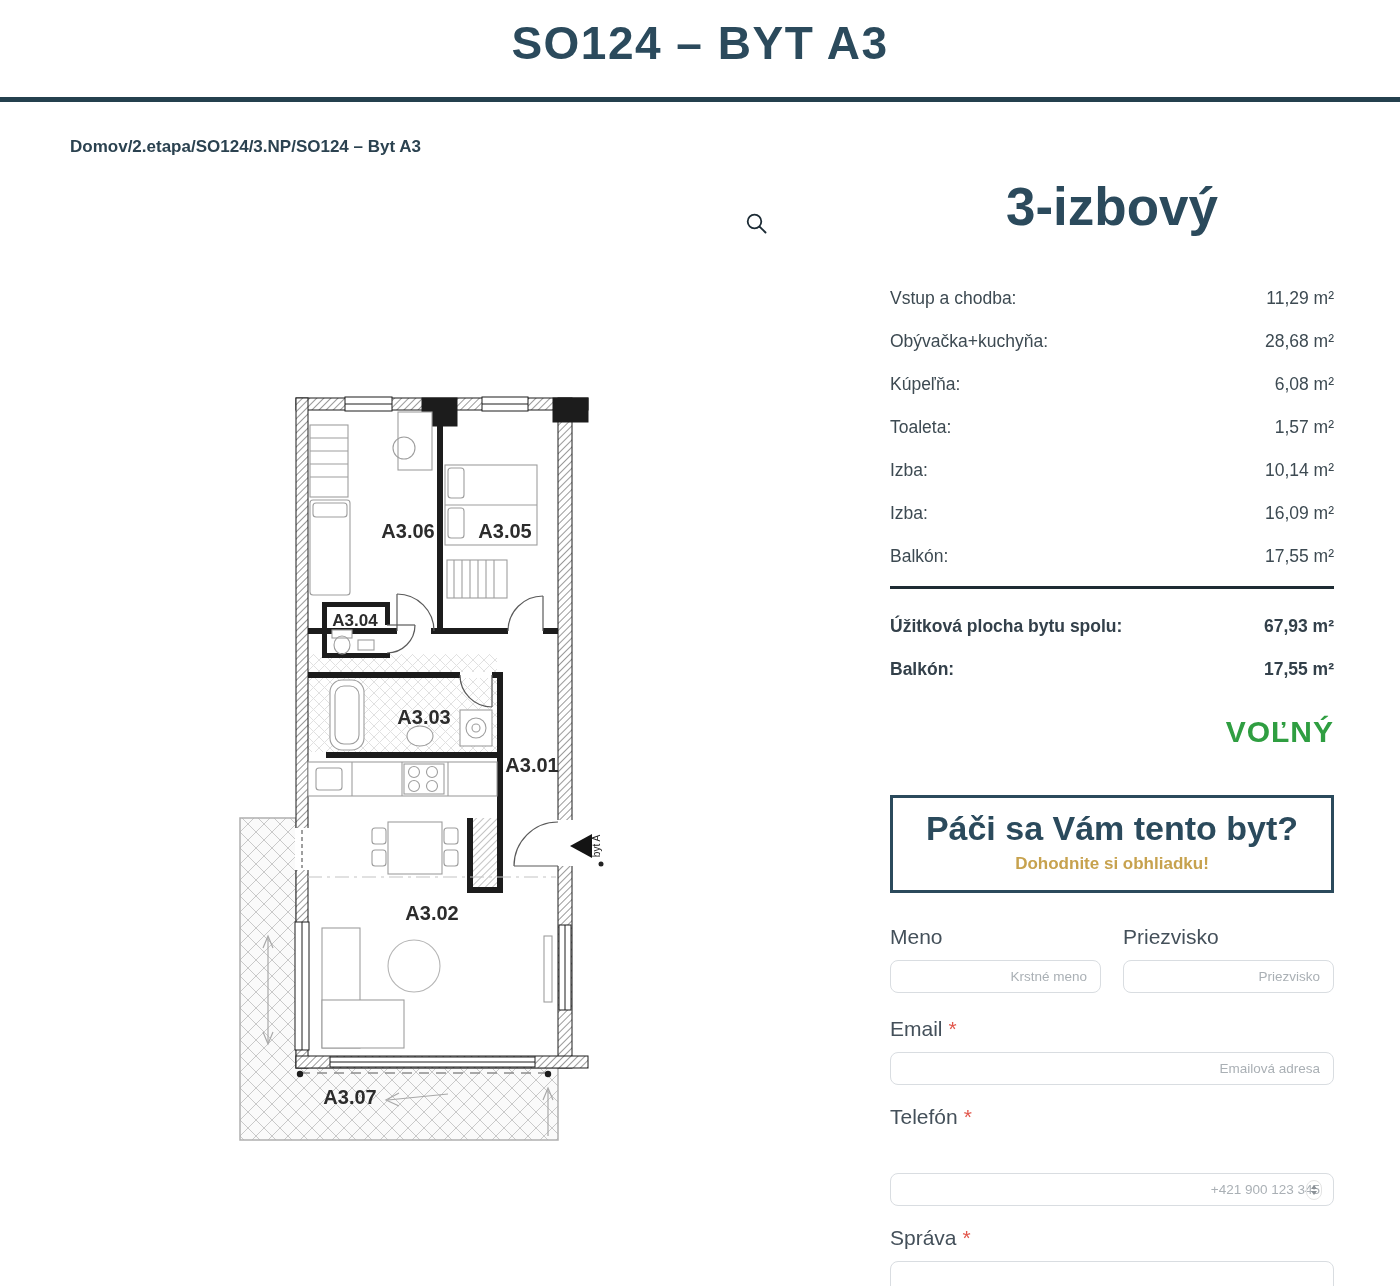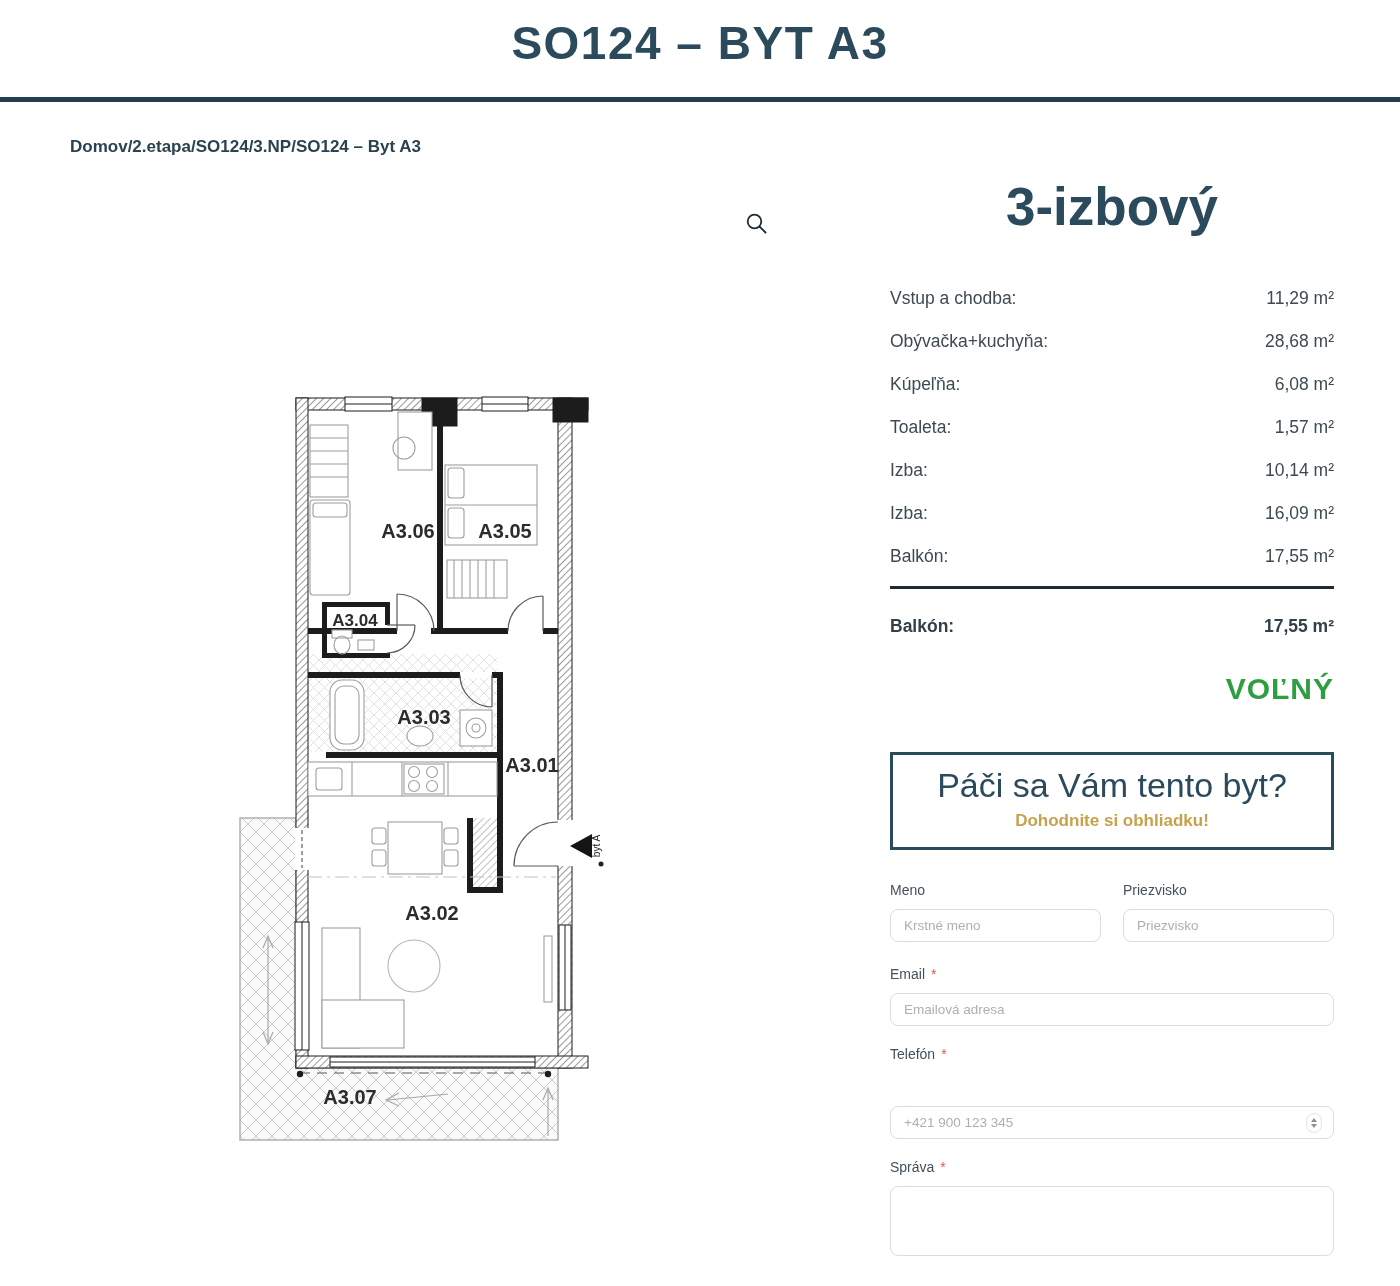--- a/index.html
+++ b/index.html
@@ -35,31 +35,31 @@
   .rule { border-top:3px solid #1e2b33; margin-top:8px; }
   .totals { margin-top:16px; }
   .totals .row { font-weight:700; color:#33404a; }
   .price-row { height:64px; }
   .price { font-size:44px; font-weight:800; color:#2b4a5c; margin-left:auto; padding-right:6px; letter-spacing:-1px; }
   .status { margin-top:24px; text-align:right; font-size:30px; font-weight:800;
     color:#2f9e41; letter-spacing:1px; }
 
   
   .cta-box { margin-top:46px; border:3px solid #2b4a5c; text-align:center; padding:10px 8px 16px; }
-  .cta-title { font-size:34px; font-weight:400; color:#2b4a5c; line-height:1.18; }
+  .cta-title { font-size:34px; font-weight:700; color:#2b4a5c; line-height:1.18; }
   .cta-sub { margin-top:6px; font-size:17px; font-weight:700; color:#c7a24e; cursor:pointer; }
 
   
   .contact { margin-top:32px; }
   .frow { display:flex; gap:22px; }
   .fgroup { flex:1; }
-  .flabel { display:block; font-size:14px; color:#44505a; margin-bottom:11px; }
+  .flabel { display:block; font-size:21px; color:#44505a; margin-bottom:11px; }
   .req { color:#e2574c; margin-left:6px; }
   .tinput, .tarea { width:100%; border:1px solid #d9dde1; border-radius:8px; background:#fff;
-    font-family:"Liberation Sans", sans-serif; font-size:13.5px; color:#555; }
+    font-family:"Liberation Sans", sans-serif; font-size:13.5px; color:#555;text-align:right; }
   .tinput { height:33px; padding:0 13px; }
   .tinput::placeholder, .tarea::placeholder { color:#aab0b5; }
   .mt { margin-top:24px; }
   .mt2 { margin-top:20px; }
   .tel-wrap { position:relative;margin-top:44px; }
   .spinner { position:absolute; right:12px; top:50%; transform:translateY(-50%);
     width:16px; height:20px; border:1px solid #e3e3e3; border-radius:8px;
     display:flex; flex-direction:column; align-items:center; justify-content:center; gap:2px; cursor:pointer; }
   .spinner .up { width:0; height:0; border-left:3px solid transparent; border-right:3px solid transparent;
     border-bottom:4px solid #8a9096; }
@@ -293,20 +293,24 @@
       <div class="row">
         <span>Balkón:</span>
         <span>17,55 m²</span>
       </div>
     </div>
 
     <div class="rule"></div>
 
     <div class="totals">
       <div class="row">
+        <span>Úžitková plocha bytu spolu:</span>
+        <span>67,93 m²</span>
+      </div>
+      <div class="row">
         <span>Balkón:</span>
         <span>17,55 m²</span>
       </div>
     </div>
 
     <div class="status">VOĽNÝ</div>
 
     <div class="cta-box">
       <div class="cta-title">Páči sa Vám tento byt?</div>
       <div class="cta-sub">Dohodnite si obhliadku!</div>

